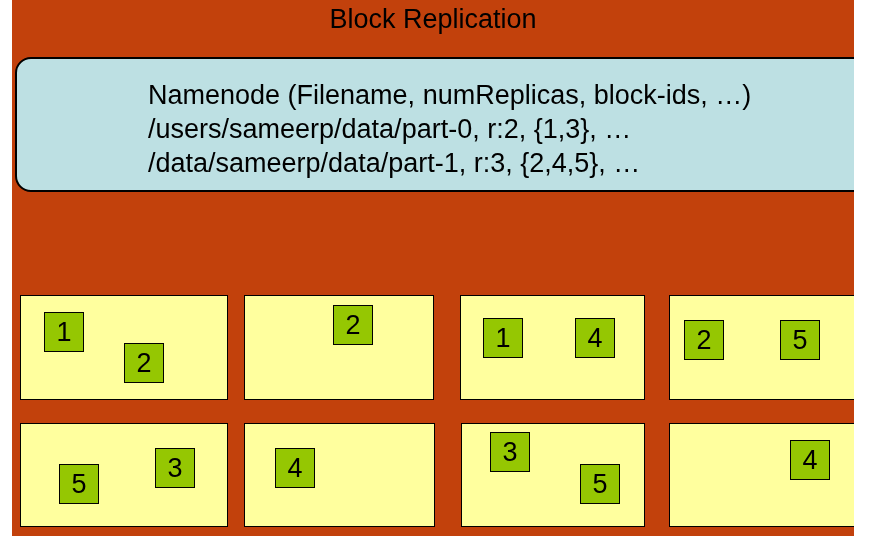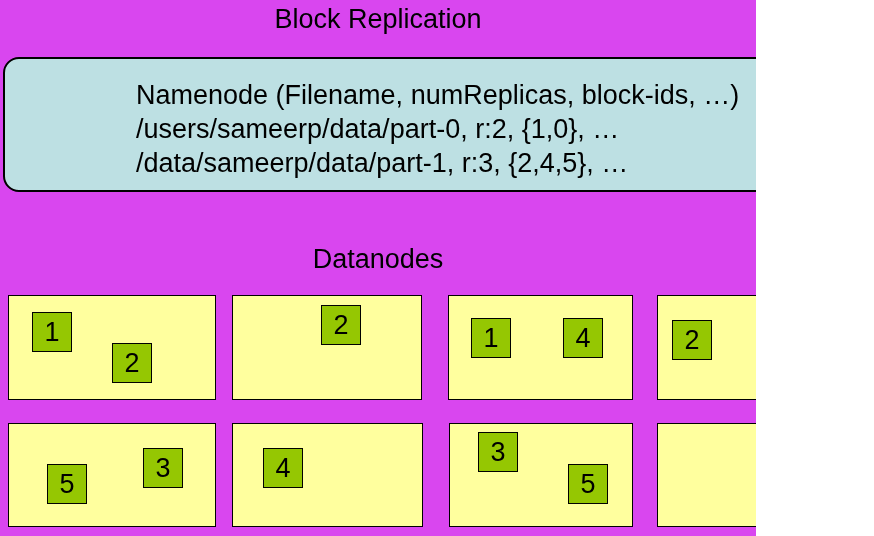--- a/index.html
+++ b/index.html
@@ -3,25 +3,26 @@
 <meta charset="utf-8">
 <style>
   html, body {
     margin: 0;
     padding: 0;
     background: #ffffff;
     font-family: "Liberation Sans", sans-serif;
   }
   .canvas {
     position: relative;
-    width: 756px;
+    width: 842px;
     height: 536px;
-    background: #d946ef;
+    background: #c2410c;
     overflow: hidden;
     color: #000000;
+    margin-left: 12px;
   }
   .title {
     position: absolute;
     left: 0;
     right: 0;
     top: 4px;
     text-align: center;
     font-size: 27px;
     line-height: 31px;
     white-space: nowrap;
@@ -85,26 +86,25 @@
 </head>
 <body>
 
 <div class="canvas">
 
   <div class="title">Block Replication</div>
 
   <div class="namenode-box">
     <div class="namenode-text">
       <div>Namenode (Filename, numReplicas, block-ids, …)</div>
-      <div>/users/sameerp/data/part-0, r:2, {1,0}, …</div>
+      <div>/users/sameerp/data/part-0, r:2, {1,3}, …</div>
       <div>/data/sameerp/data/part-1, r:3, {2,4,5}, …</div>
     </div>
   </div>
 
-  <div class="datanodes-label">Datanodes</div>
 
   <div class="datanode dn-1">
     <div class="block" style="left:23px; top:16px;">1</div>
     <div class="block" style="left:103px; top:47px;">2</div>
   </div>
 
   <div class="datanode dn-2">
     <div class="block" style="left:88px; top:9px;">2</div>
   </div>
 

